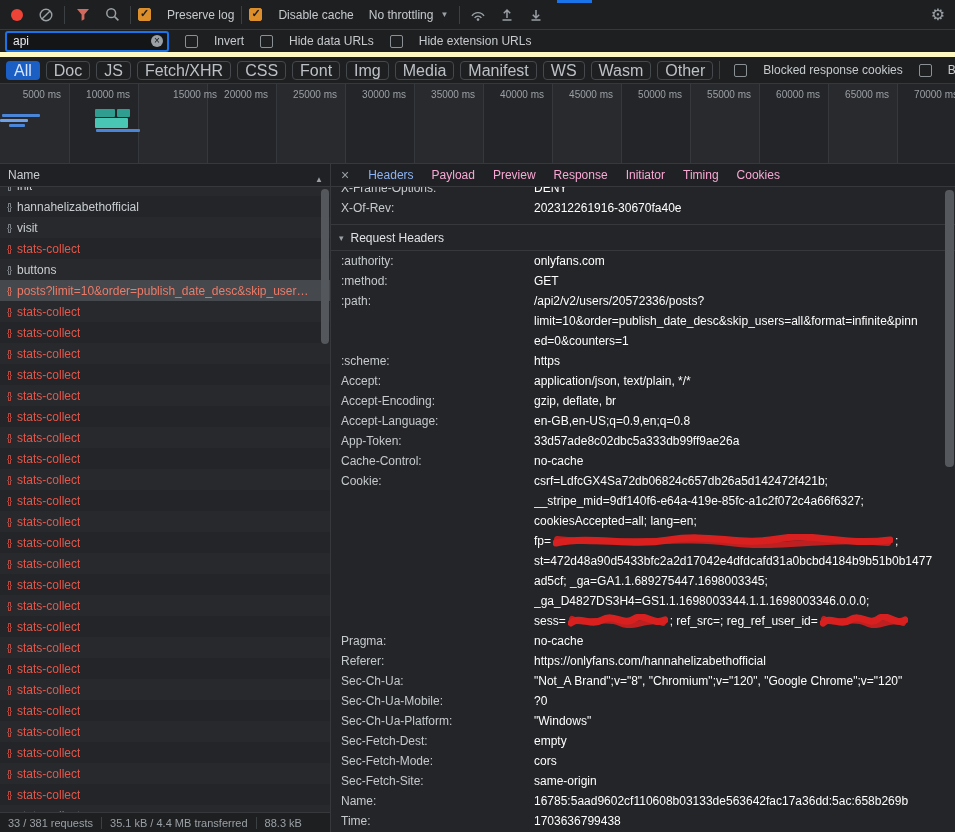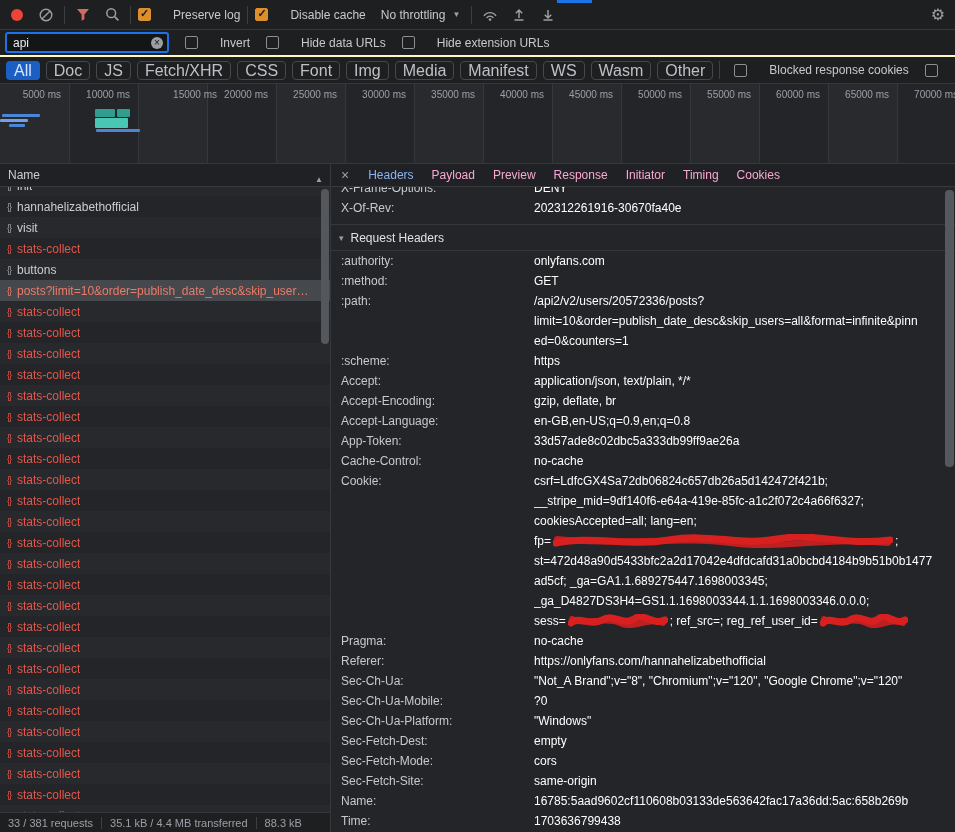--- a/index.html
+++ b/index.html
@@ -10,30 +10,30 @@
     position:relative;
   }
   
   .toolbar { height:30px; background:#1e1f21; border-bottom:1px solid #36383b;
     display:flex; align-items:center; padding:0 6px; gap:7px; position:relative; }
   .icon-btn { width:22px; height:22px; display:flex; align-items:center; justify-content:center;
     color:#9aa0a6; flex:none; }
   .record-dot { width:12px; height:12px; border-radius:50%; background:var(--record-red,#ee4437); }
   .funnel { color:var(--filter-icon-red,#d26a5f); }
   .vsep { width:1px; height:18px; background:#3c4043; flex:none; }
-  .cb-row { display:flex; align-items:center; gap:22px; color:#c6cacd; white-space:nowrap; }
+  .cb-row { display:flex; align-items:center; gap:16px; color:#c6cacd; white-space:nowrap; }
   .cb { width:13px; height:13px; border:1.5px solid #8b9095; border-radius:2px; flex:none; position:relative; background:transparent; }
   .cb.checked { background:var(--checkbox-orange,#dd8f2b); border-color:var(--checkbox-orange,#dd8f2b); }
   .cb.checked::after { content:"✓"; position:absolute; left:1px; top:-2px; font-size:11px; font-weight:bold; color:#1e1f21; }
   .dropdown { display:flex; align-items:center; gap:7px; color:#c6cacd; padding:0 4px; margin-left:4px; white-space:nowrap; }
   .caret-down { font-size:8px; color:#9aa0a6; }
   .gear { margin-left:auto; font-size:16px; }
   .active-tab-highlight { position:absolute; left:557px; top:0; width:35px; height:3px; background:var(--accent-blue,#1a73e8); }
   
-  .filter-row { height:27px; background:#1e1f21; border-bottom:2px solid #fef9c3;
+  .filter-row { height:27px; background:#1e1f21; border-bottom:5px solid #fef9c3;
     display:flex; align-items:center; padding:0 5px; gap:16px; }
   .filter-input-wrap { display:flex; align-items:center; height:21px; width:164px; background:#141517;
     border:2px solid var(--accent-blue,#1a73e8); border-radius:3px; padding:0 4px 0 6px; gap:4px; flex:none; }
   .filter-input { flex:1; min-width:0; background:transparent; border:none; outline:none;
     color:#e8eaed; font:12px "Liberation Sans",sans-serif; }
   .clear-circle { width:12px; height:12px; border-radius:50%; background:#9aa0a6; color:#141517;
     font-size:10px; line-height:11px; text-align:center; flex:none; }
   
   .chips-row { height:27px; background:#1e1f21; border-bottom:1px solid #36383b;
     display:flex; align-items:center; padding:0 6px; gap:6px; overflow:hidden; }

